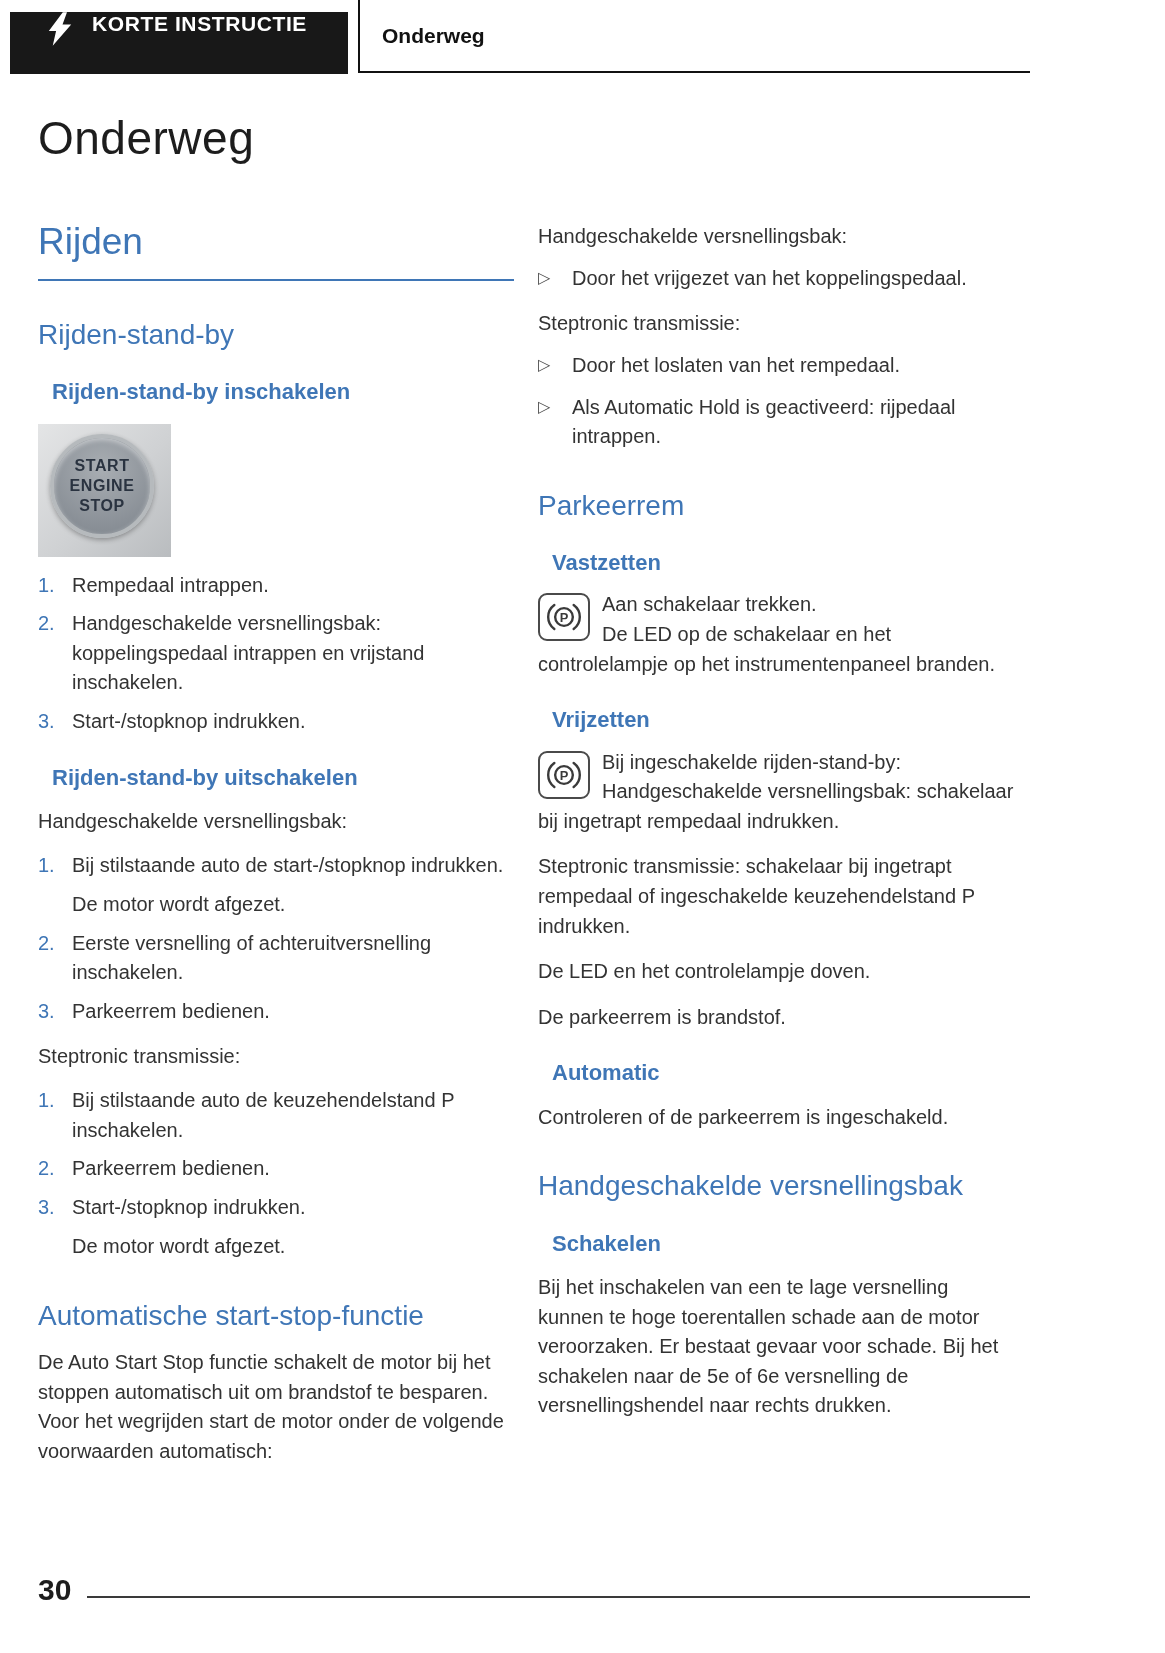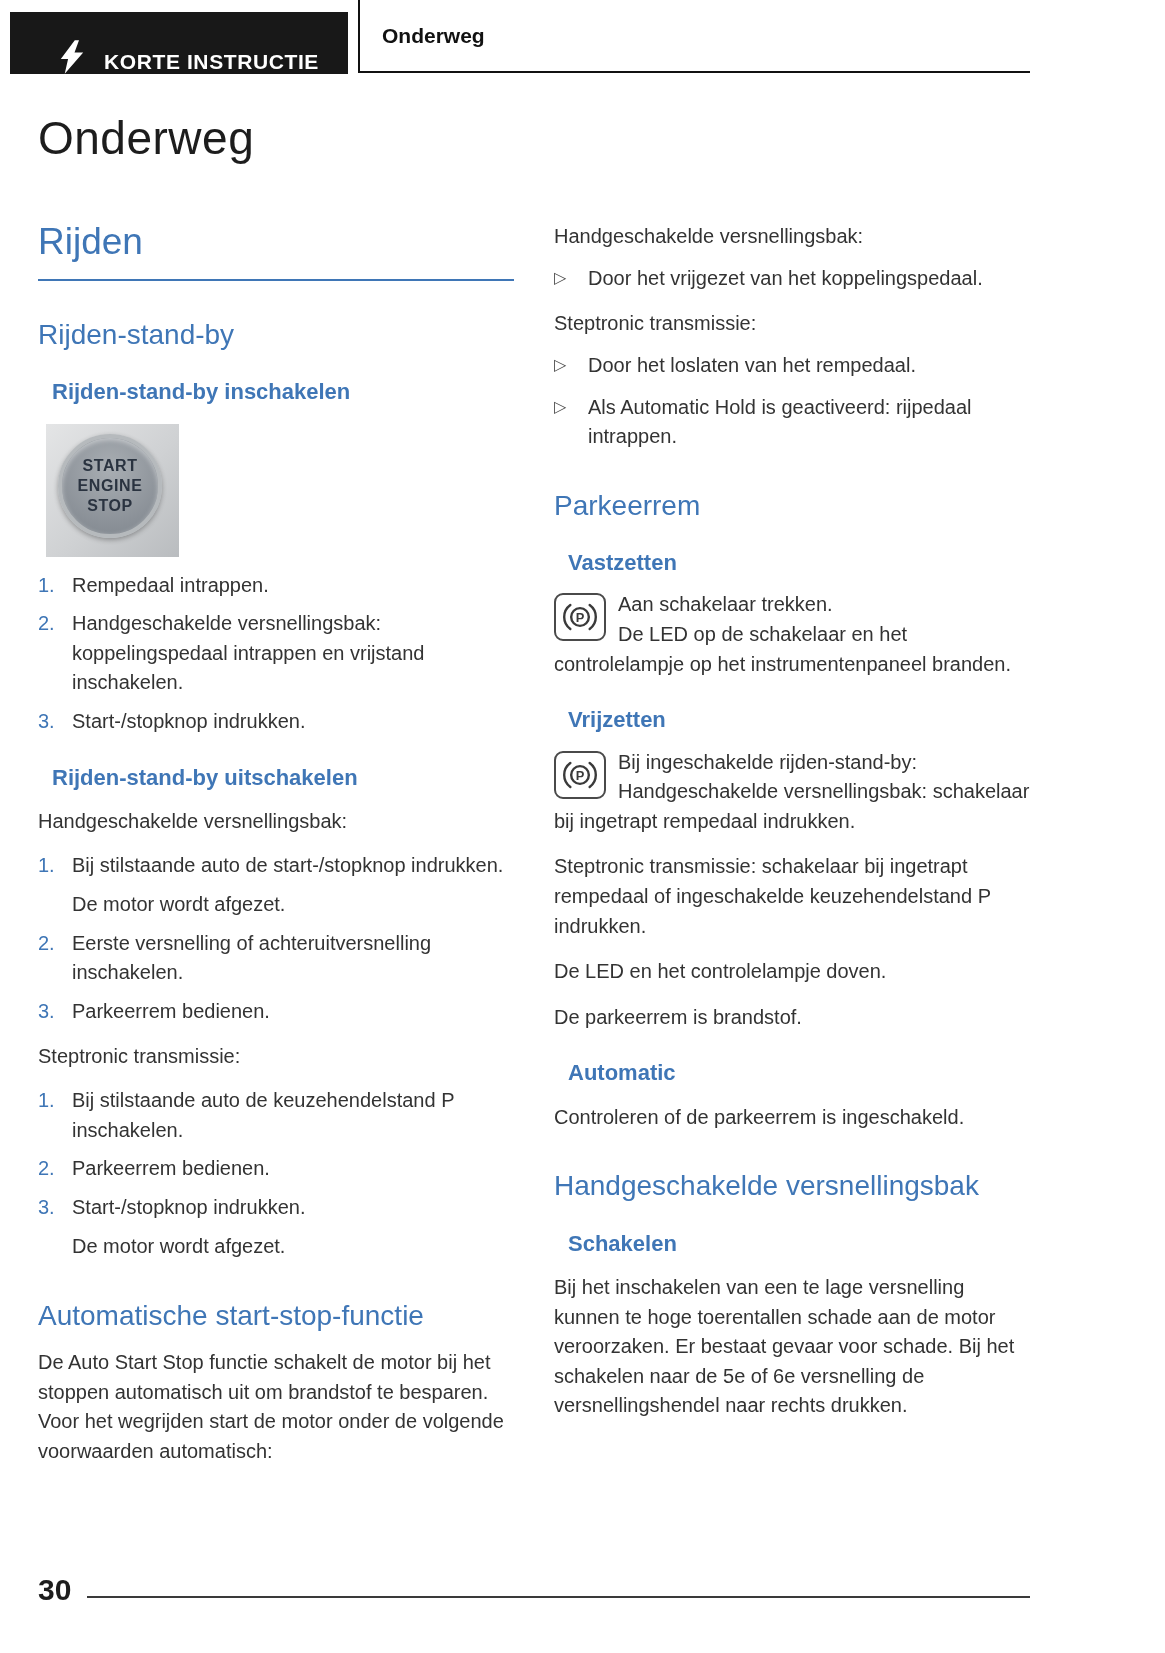--- a/index.html
+++ b/index.html
@@ -16,38 +16,38 @@
     font-family:"Liberation Sans", sans-serif;
     color:var(--text);
     box-sizing:border-box;
     overflow:hidden;
   }
   
   .hdr{position:relative;height:74px;}
   .badge{
     position:absolute;left:10px;top:12px;width:338px;height:62px;
     background:var(--badge-bg);color:#fff;
-    display:flex;align-items:flex-end;gap:18px;
-    padding-left:48px;box-sizing:border-box;
+    display:flex;align-items:flex-start;gap:18px;
+    padding-left:36px;box-sizing:border-box;
   }
   .badge-icon{display:flex;align-items:center;}
   .badge-label{font-size:21px;font-weight:bold;letter-spacing:0.6px;}
   .hdr-right{
     position:absolute;left:358px;top:0;right:135px;height:73px;
     border-left:2px solid #111;border-bottom:2px solid #111;
     display:flex;align-items:center;padding-left:22px;box-sizing:border-box;
   }
   .hdr-section{font-size:21px;font-weight:bold;color:#111;}
   
   .content{padding:40px 135px 0 38px;}
   .page-title{
     margin:0;font-size:46px;font-weight:300;color:#1d1d1d;
     letter-spacing:0.5px;line-height:1.05;
   }
-  .columns{display:flex;gap:40px;margin-top:54px;}
+  .columns{display:flex;gap:24px;margin-top:54px;}
   .col{width:476px;flex:none;}
   .col > :first-child{margin-top:6px;}
   .h2{
     margin:0;font-size:37px;font-weight:300;color:var(--accent);
     padding:0 0 16px;border-bottom:2px solid var(--accent);line-height:1.1;
   }
   .h3{margin:38px 0 0;font-size:28px;font-weight:400;color:var(--accent);line-height:1.15;}
   .h4{margin:28px 14px 0;font-size:22px;font-weight:700;color:var(--accent);line-height:1.2;}
   .body-p{margin:16px 0 0;font-size:20px;line-height:1.48;}
   
@@ -55,21 +55,21 @@
   .li{display:flex;margin:9px 0;font-size:20px;line-height:1.48;}
   .num{width:34px;flex:none;color:var(--accent);}
   .li .t{flex:1;}
   .sub{display:block;margin-top:10px;}
   
   .tli{display:flex;margin:12px 0 0;font-size:20px;line-height:1.48;}
   .tri{width:34px;flex:none;color:#4d4d4d;font-size:16px;line-height:1.8;}
   .tli .t{flex:1;}
   
   .start-img{
-    width:133px;height:133px;margin:18px 8px 8px;
+    width:133px;height:133px;margin:18px 0 8px;
     background:linear-gradient(135deg,#e4e5e6 0%,#cfd1d3 55%,#b9bcbf 100%);
     position:relative;
   }
   .start-btn{
     position:absolute;left:12px;top:10px;width:104px;height:104px;border-radius:50%;
     background:radial-gradient(circle at 50% 32%,#a9aeb3 0%,#8b9198 68%,#7e858c 100%);
     border:4px solid #b6babd;box-sizing:border-box;
     box-shadow:inset 0 2px 5px rgba(255,255,255,0.45), 0 2px 5px rgba(0,0,0,0.3);
     display:flex;flex-direction:column;align-items:center;justify-content:center;
     color:#2a3340;font-weight:700;font-size:16px;line-height:1.25;letter-spacing:0.6px;

